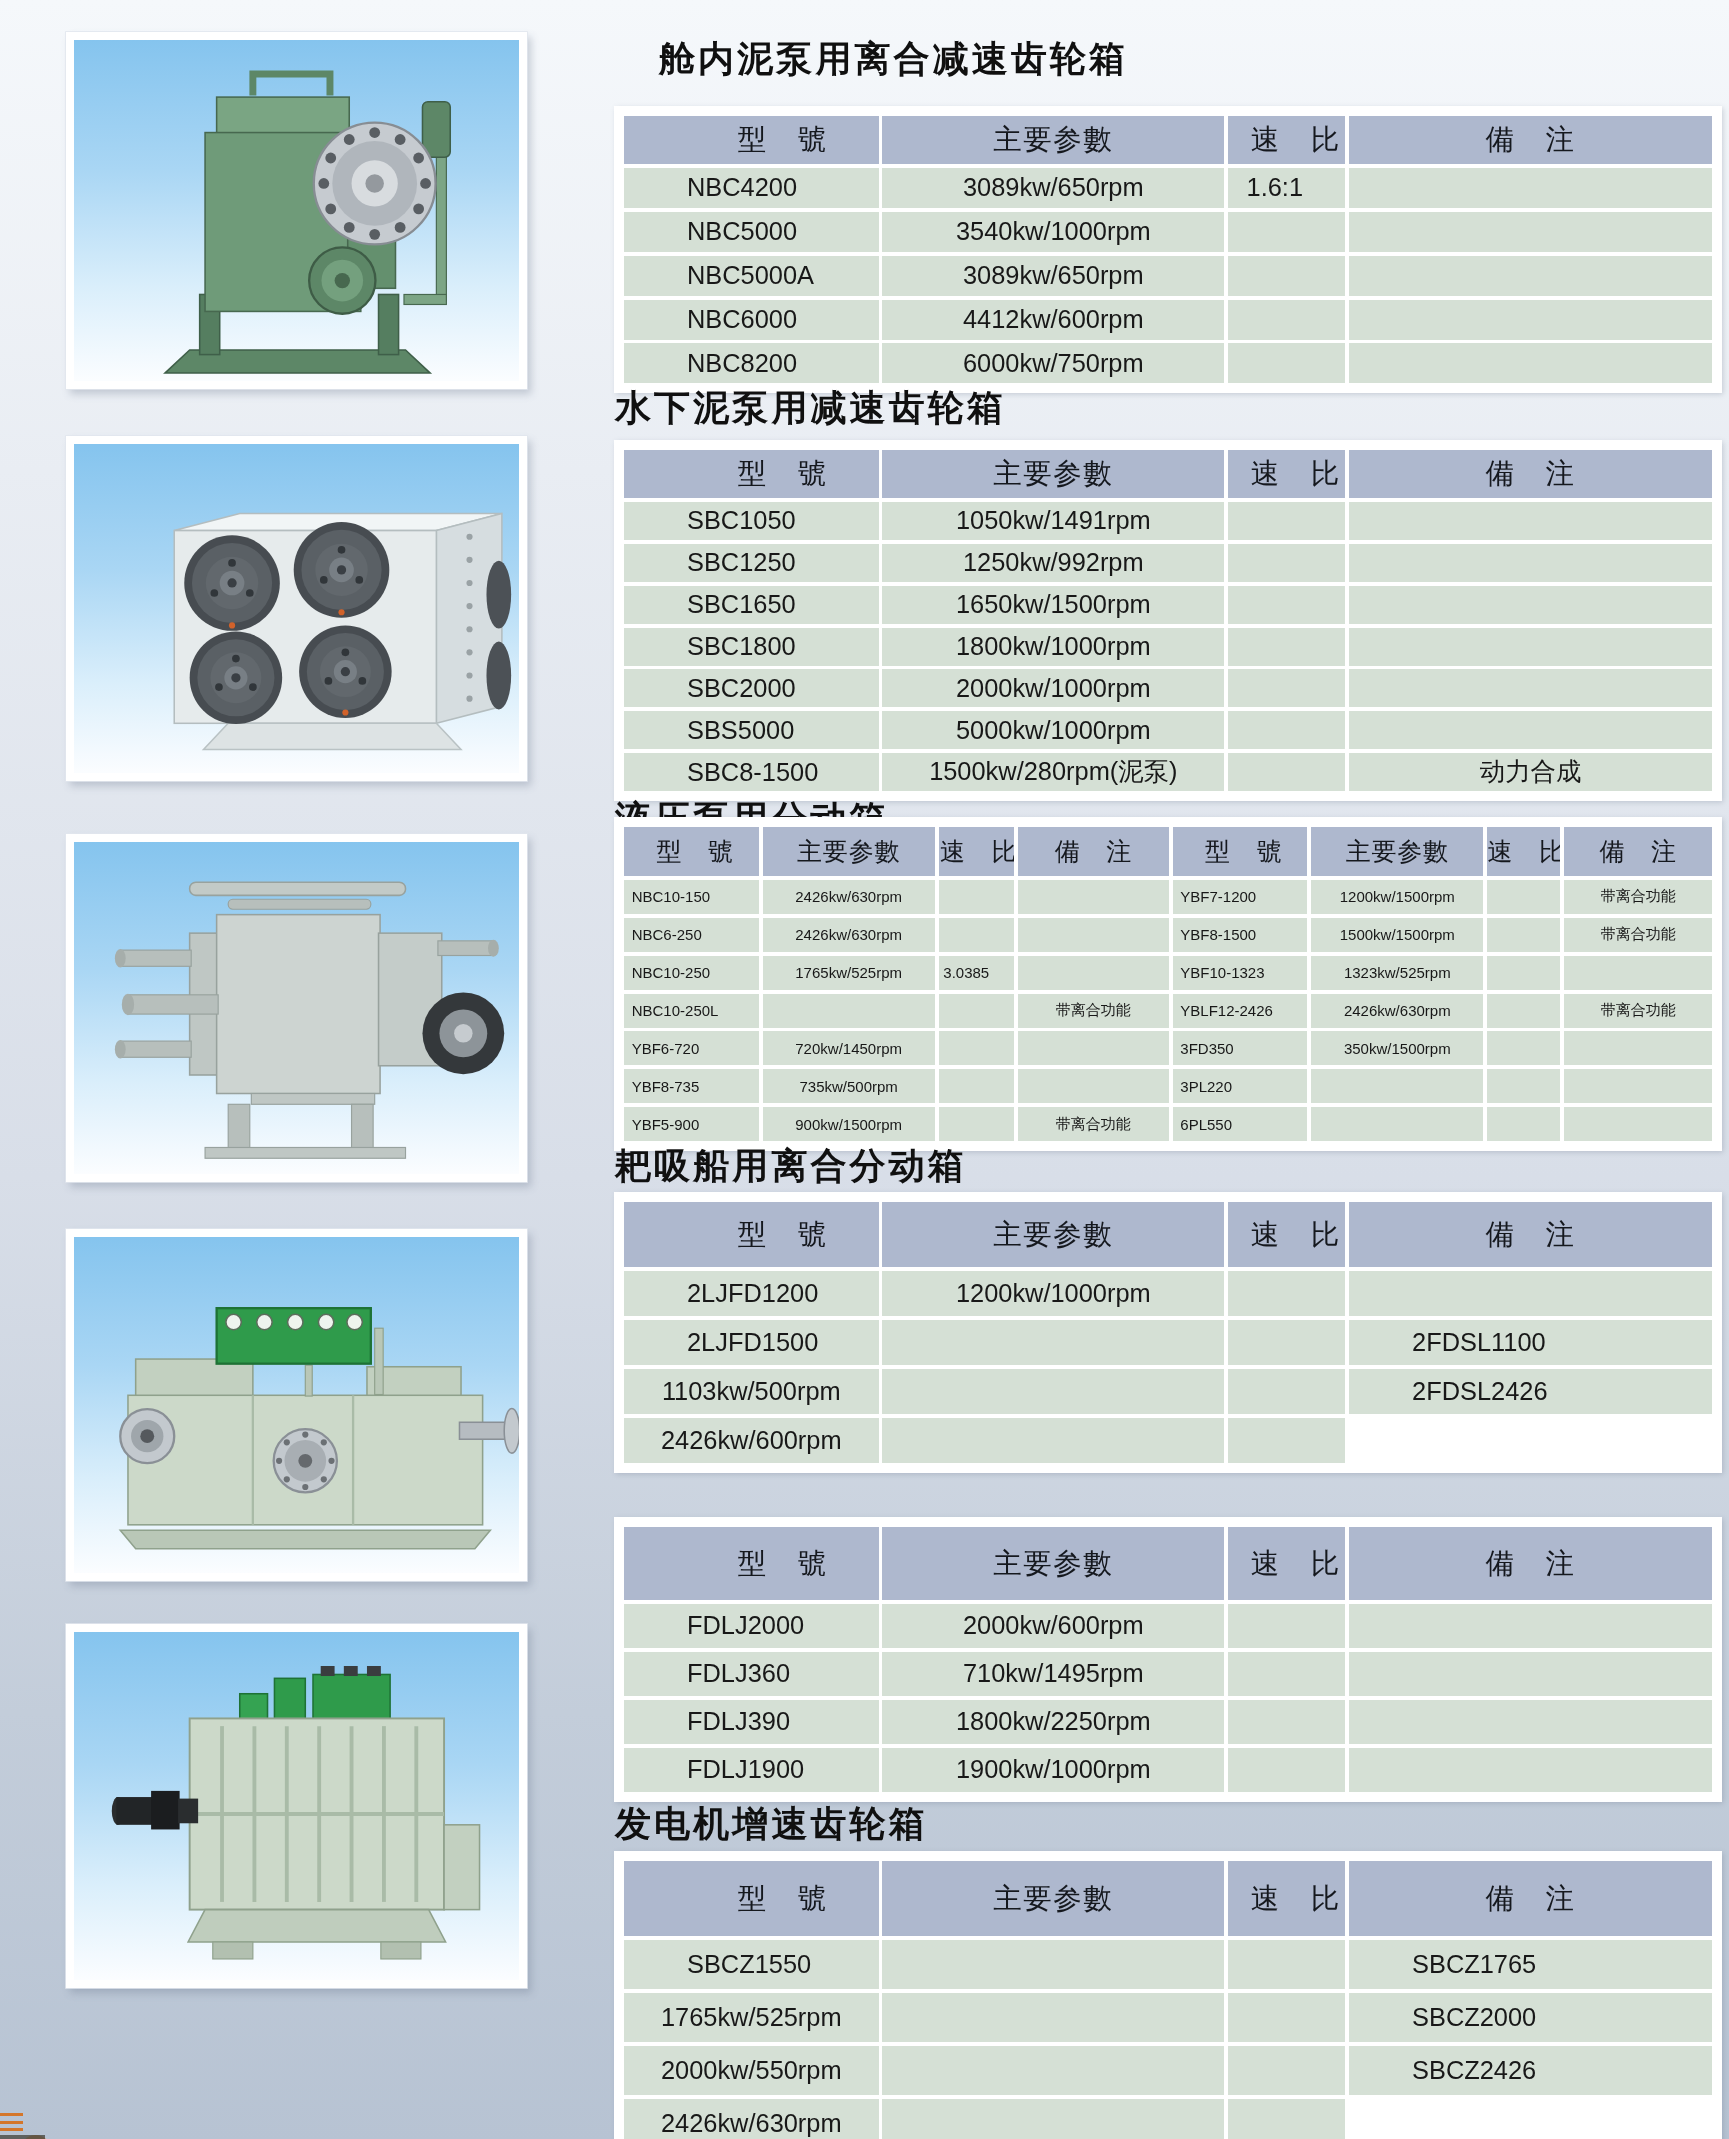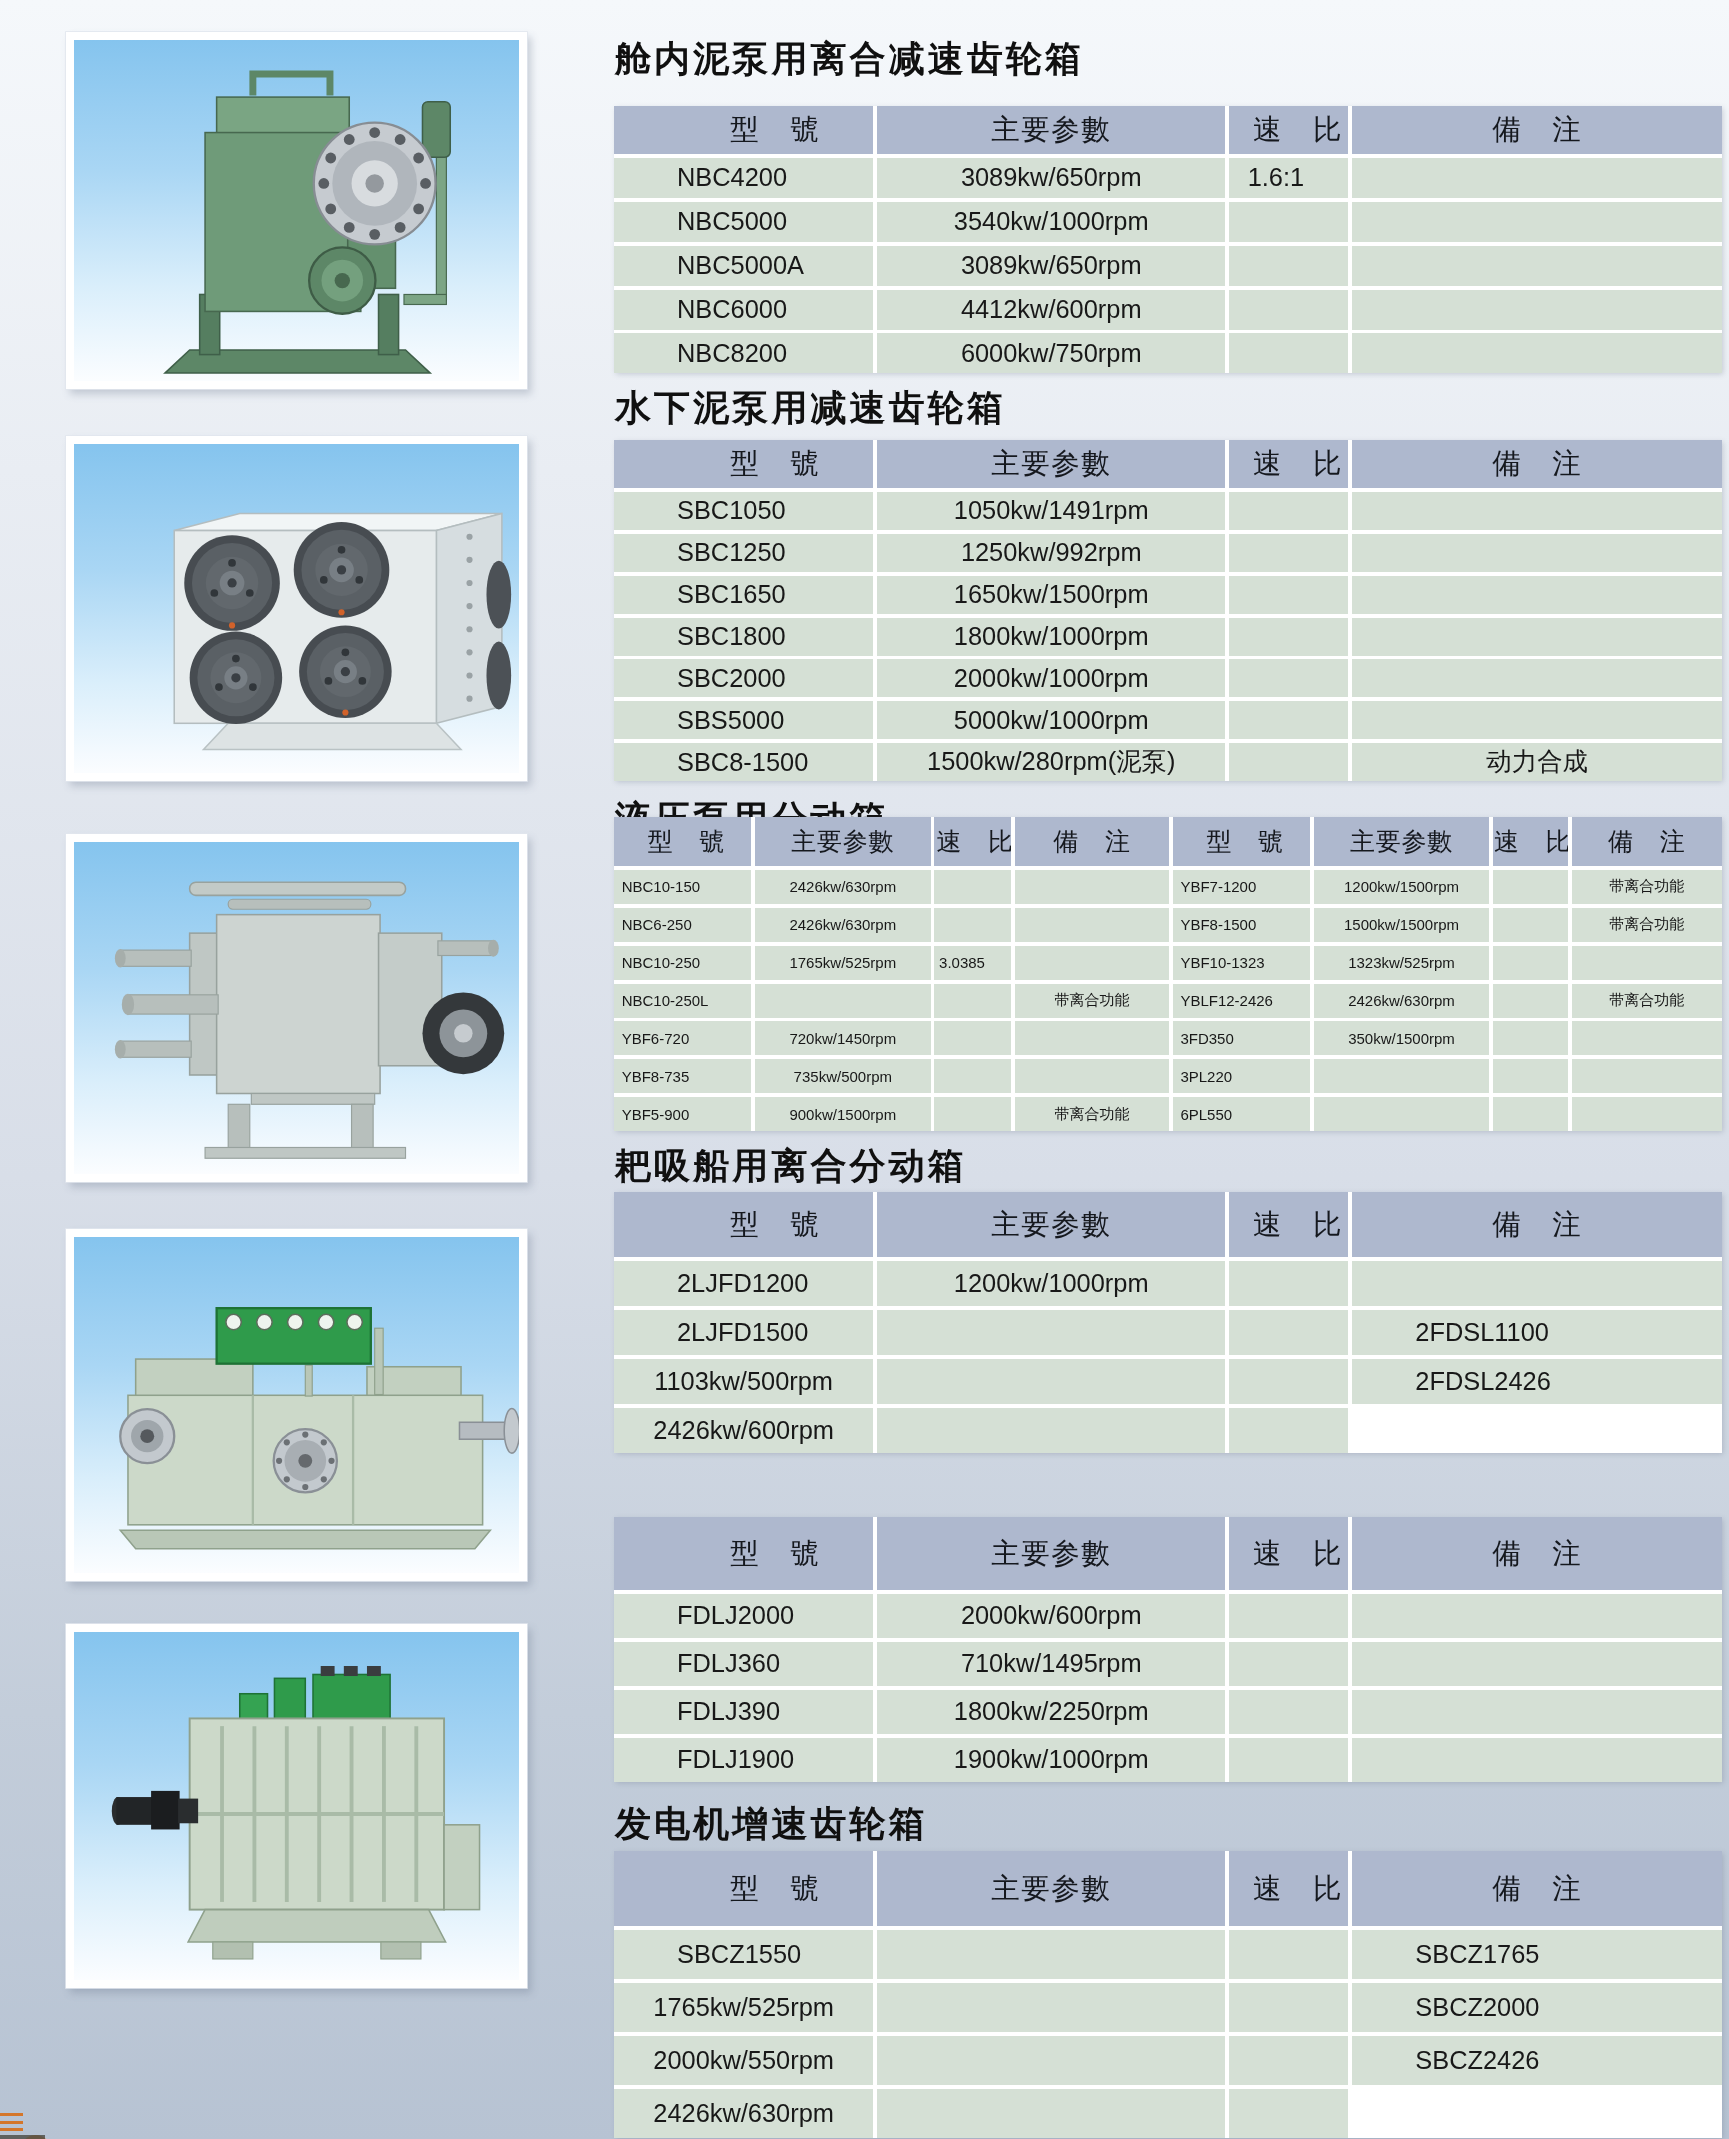--- a/index.html
+++ b/index.html
@@ -28,26 +28,26 @@
   .p4{top:1229px;height:352px;}
   .p5{top:1624px;height:364px;}
   .photo svg{display:block;width:100%;height:100%;}
 
   
   .sec-title{
     position:absolute;left:615px;
     font-size:36px;font-weight:bold;color:#101010;letter-spacing:3.1px;
     white-space:nowrap;
   }
-  .t1{top:35px;}.t2{top:384px;}.t3{top:760px;margin-top:35px;}.t4{top:1142px;}.t5{top:1467px;}.t6{top:1800px;}
+  .t1{top:35px;margin-left:44px;}.t2{top:384px;}.t3{top:760px;margin-top:35px;}.t4{top:1142px;}.t5{top:1467px;}.t6{top:1800px;}
 
   
   .tbl{
     position:absolute;left:614px;width:1108px;
-    box-sizing:border-box;background:#ffffff;padding:0;
+    box-sizing:border-box;background:#ffffff;padding:10px;
     display:grid;gap:3.9px;
     grid-template-rows:var(--hdr);
     grid-auto-rows:var(--row);
     box-shadow:1.5px 2.3px 5.4px rgba(90,105,125,.28);
   }
   .tbl.std{grid-template-columns:324fr 435fr 149fr 462fr;}
   .tbl.split{grid-template-columns:175fr 224fr 98fr 196fr 175fr 224fr 95fr 192fr;}
   .b1{top:106px;--hdr:48px;--row:40px;}
   .b2{top:440px;--hdr:48px;--row:38px;}
   .b3{top:817px;--hdr:49px;--row:34px;}

